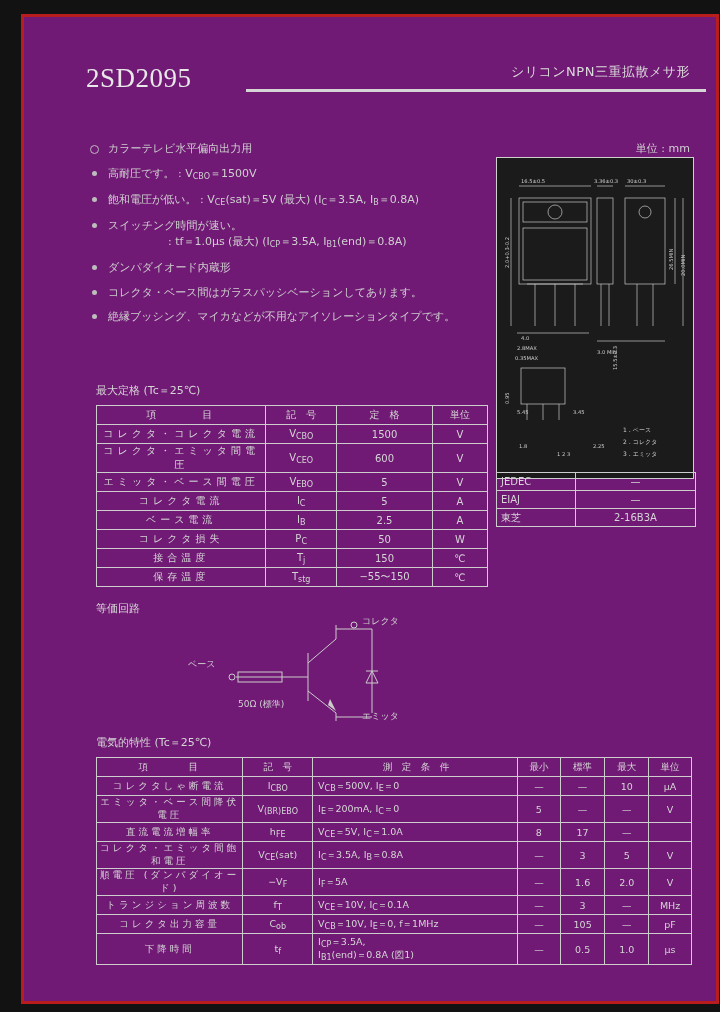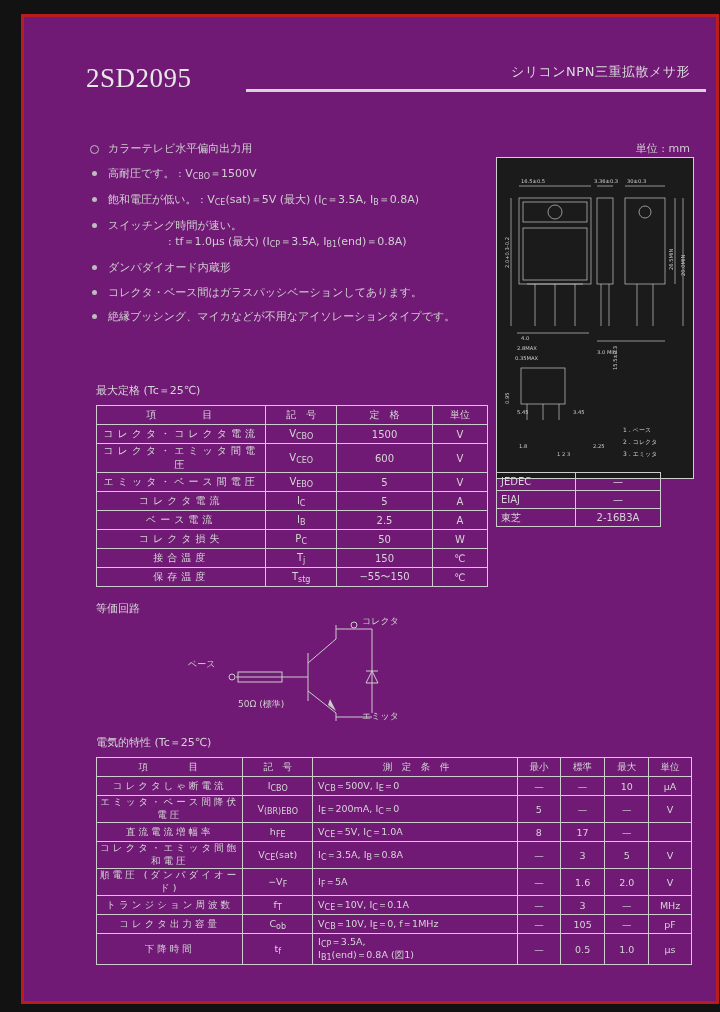--- a/index.html
+++ b/index.html
@@ -16,21 +16,21 @@
   .b-dot{position:absolute;left:4px;top:3px;width:5px;height:5px;border-radius:50%;background:#bdbdbd;}
   .b-circ{position:absolute;left:2px;top:2px;width:7px;height:7px;border-radius:50%;border:1px solid #bdbdbd;}
   .b-main{display:block;}
   .b-sub{display:block;margin-top:4px;margin-left:60px;}
   sub{font-size:8px;vertical-align:-2px;}
   
   .pkg{position:absolute;left:472px;top:140px;width:196px;height:320px;border:1px solid #cfcfcf;background:#1b1b1b;}
   .unit{position:absolute;right:26px;top:124px;font-size:11px;color:#d0d0d0;font-family:"DejaVu Sans",sans-serif;}
   .pkg svg{position:absolute;left:0;top:0;}
   
-  .jtab{position:absolute;left:472px;top:455px;width:165px;border-collapse:collapse;font-size:10px;color:#d5d5d5;font-family:"DejaVu Sans",sans-serif;}
+  .jtab{position:absolute;left:472px;top:455px;width:200px;border-collapse:collapse;font-size:10px;color:#d5d5d5;font-family:"DejaVu Sans",sans-serif;}
   .jtab td{border:1px solid #cdcdcd;height:17px;padding:0 4px;}
   .jtab td.lbl{width:70px;}
   .jtab td.val{text-align:center;}
   
   .cap{position:absolute;font-size:11px;color:#d5d5d5;font-family:"DejaVu Sans",sans-serif;}
   
   .mtab{position:absolute;left:72px;top:388px;width:392px;border-collapse:collapse;font-size:10px;color:#d5d5d5;font-family:"DejaVu Sans",sans-serif;}
   .mtab td,.mtab th{border:1px solid #cdcdcd;height:18px;padding:0 3px;font-weight:normal;}
   .mtab .c-item{width:168px;text-align:center;letter-spacing:4px;}
   .mtab .c-sym{width:66px;text-align:center;}

